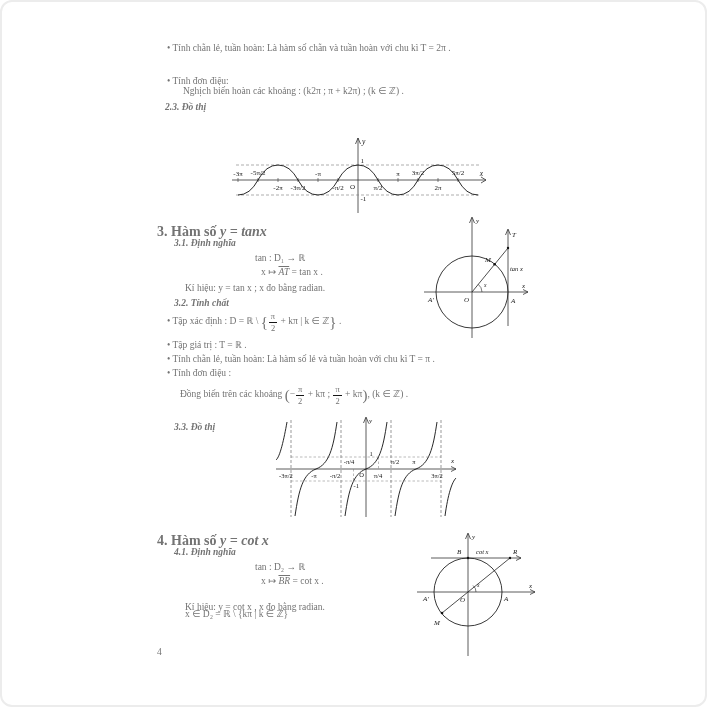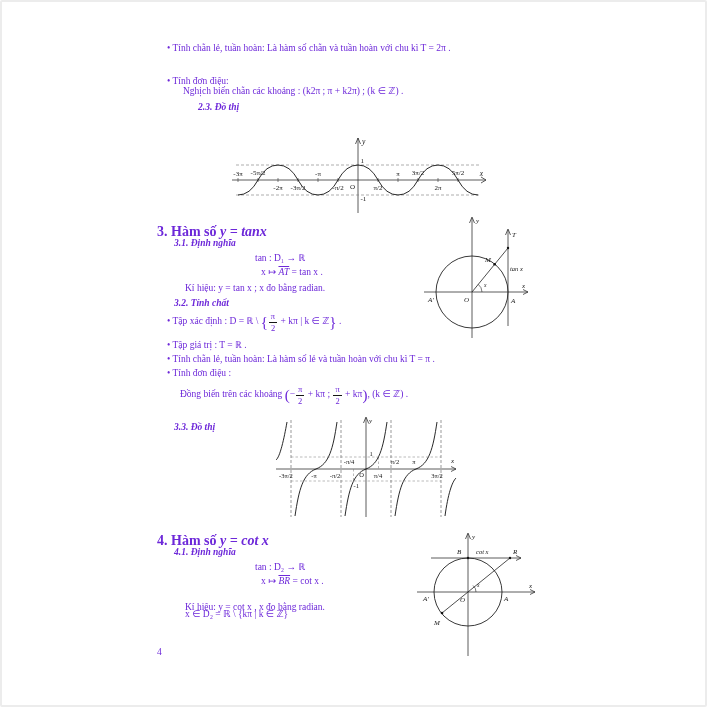--- a/index.html
+++ b/index.html
@@ -1,20 +1,20 @@
 <!DOCTYPE html>
 <html><head>
 <meta charset="utf-8">
 <style>
   * { margin:0; padding:0; box-sizing:border-box; }
   html,body { width:707px; height:707px; background:#ffffff; }
   .page {
     position:relative; width:707px; height:707px; background:#fff;
-    font-family:"Liberation Serif", serif; color:#6d28d9;
-    border:2px solid #ececec; border-radius:2px; overflow:hidden;
+    font-family:"Liberation Serif", serif; color:#737373;
+    border:2px solid #ececec; border-radius:12px; overflow:hidden;
   }
   .t { position:absolute; font-size:9.5px; white-space:nowrap; line-height:1.25; }
   .bold { font-weight:bold; font-size:14px; }
   .bi { font-weight:bold; font-style:italic; }
   .it { font-style:italic; }
   .frac { display:inline-flex; flex-direction:column; align-items:center;
           vertical-align:middle; line-height:1; font-size:8.5px; margin:0 1px; }
   .frac .num { border-bottom:0.8px solid #161616; padding:0 2px 1px; }
   .frac .den { padding-top:1px; }
   .ov { text-decoration:overline; font-style:italic; }
@@ -22,22 +22,22 @@
   svg { position:absolute; overflow:visible; }
   svg text { font-family:"Liberation Serif", serif; fill:#161616; }
 </style>
 </head>
 <body>
 
 <div class="page">
 
   <div class="t" style="left:165px; top:41px;">• Tính chẵn lẻ, tuần hoàn: Là hàm số chẵn và tuần hoàn với chu kì T = 2π .</div>
   <div class="t" style="left:165px; top:54px;margin-top:20px;">• Tính đơn điệu:</div>
-  <div class="t" style="left:181px; top:84px;">Nghịch biến chẵn các khoảng : (k2π ; π + k2π) ; (k ∈ ℤ) .</div>
-  <div class="t bi" style="left:163px; top:100px;margin-left:33px;">2.3. Đồ thị</div>
+  <div class="t" style="left:181px; top:84px;">Nghịch biến hoàn các khoảng : (k2π ; π + k2π) ; (k ∈ ℤ) .</div>
+  <div class="t bi" style="left:163px; top:100px;">2.3. Đồ thị</div>
 
   <svg style="left:228px; top:133px;" width="260" height="82" viewBox="0 0 260 82">
     <path d="M2 45 L256 45" stroke="#333" stroke-width="0.8" fill="none"></path>
     <path d="M251 42 L256 45 L251 48" stroke="#333" stroke-width="0.8" fill="none"></path>
     <path d="M128 78 L128 3" stroke="#333" stroke-width="0.8" fill="none"></path>
     <path d="M125.5 9 L128 3 L130.5 9" stroke="#333" stroke-width="0.8" fill="none"></path>
     <path d="M6 30 L250 30" stroke="#777" stroke-width="0.6" stroke-dasharray="3 2" fill="none"></path>
     <path d="M6 60 L250 60" stroke="#777" stroke-width="0.6" stroke-dasharray="3 2" fill="none"></path>
     <g stroke="#333" stroke-width="0.6">
       <path d="M8 43 L8 47"></path>

